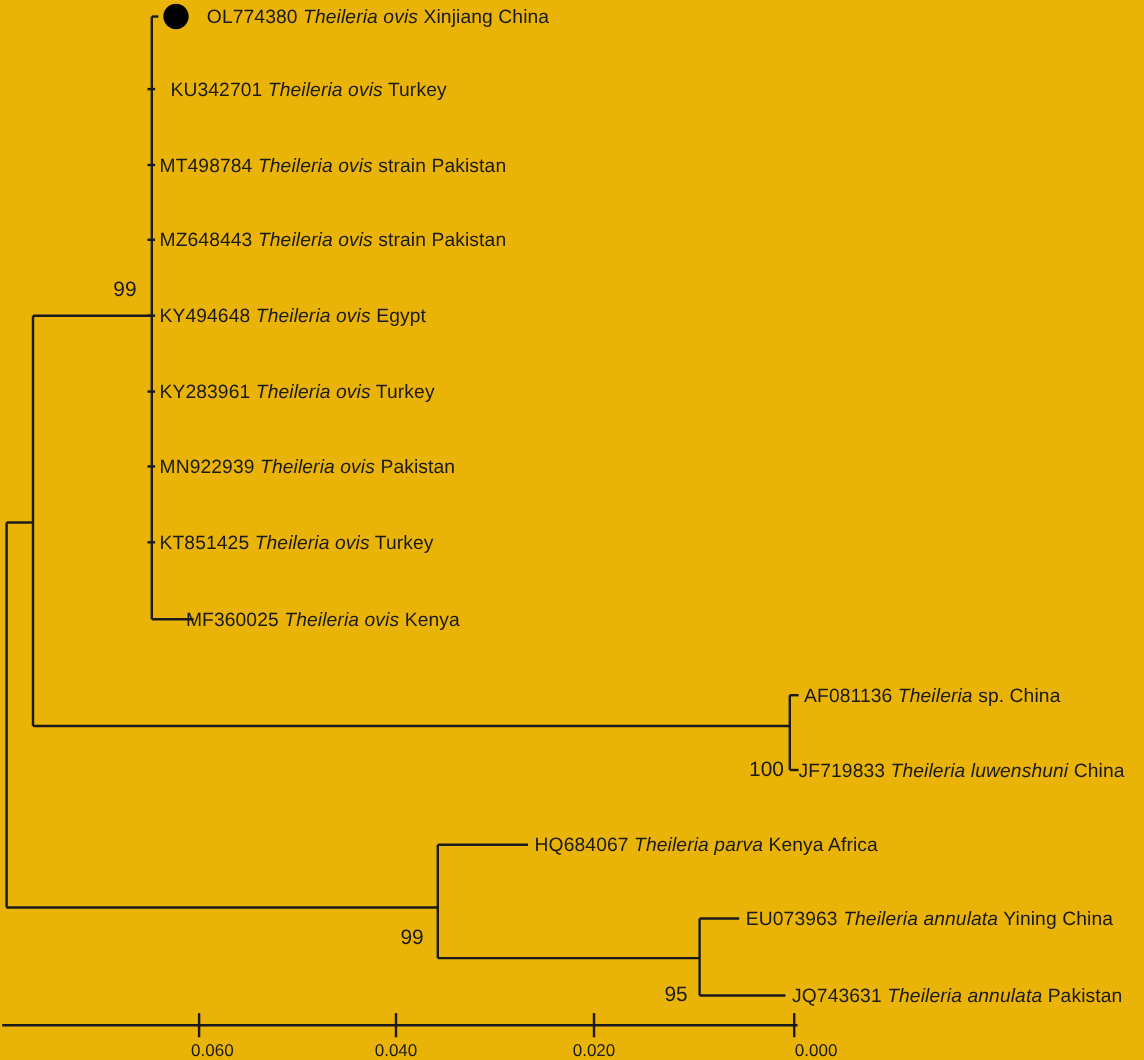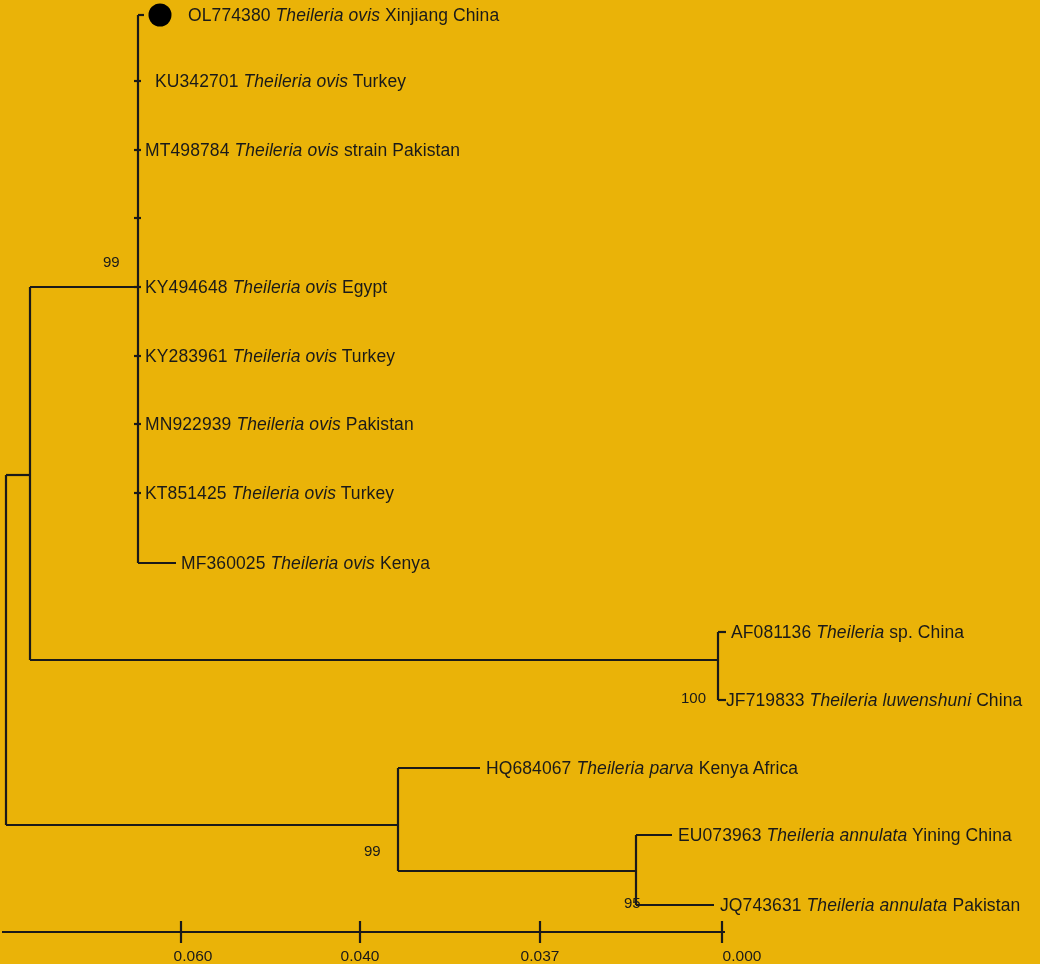--- a/index.html
+++ b/index.html
@@ -39,21 +39,21 @@
   }
   .taxon-label .genus {
     font-style: italic;
   }
   .taxon-label .loc {
     font-style: normal;
   }
   .boot-label {
     position: absolute;
     font-family: "Liberation Sans", sans-serif;
-    font-size: 15px;
+    font-size: 19px;
     color: #1a1a1a;
     white-space: nowrap;
     line-height: 1;
   }
   .scale-tick-label {
     position: absolute;
     font-family: "Liberation Sans", sans-serif;
     font-size: 15.5px;
     color: #1a1a1a;
     white-space: nowrap;
@@ -116,38 +116,41 @@
   </div>
 
   <div class="taxon-label" style="left:155px; top:73px;">
     <span class="acc">KU342701</span><span class="sp-sep"> </span><span class="genus">Theileria ovis</span><span class="sp-sep"> </span><span class="loc">Turkey</span>
   </div>
 
   <div class="taxon-label" style="left:145px; top:142px;">
     <span class="acc">MT498784</span><span class="sp-sep"> </span><span class="genus">Theileria ovis</span><span class="sp-sep"> </span><span class="loc">strain Pakistan</span>
   </div>
 
+  <div class="taxon-label" style="left:145px; top:210px;">
+    <span class="acc">MZ648443</span><span class="sp-sep"> </span><span class="genus">Theileria ovis</span><span class="sp-sep"> </span><span class="loc">strain Pakistan</span>
+  </div>
 
   <div class="taxon-label" style="left:145px; top:279px;">
     <span class="acc">KY494648</span><span class="sp-sep"> </span><span class="genus">Theileria ovis</span><span class="sp-sep"> </span><span class="loc">Egypt</span>
   </div>
 
   <div class="taxon-label" style="left:145px; top:348px;">
     <span class="acc">KY283961</span><span class="sp-sep"> </span><span class="genus">Theileria ovis</span><span class="sp-sep"> </span><span class="loc">Turkey</span>
   </div>
 
   <div class="taxon-label" style="left:145px; top:416px;text-align:center;">
     <span class="acc">MN922939</span><span class="sp-sep"> </span><span class="genus">Theileria ovis</span><span class="sp-sep"> </span><span class="loc">Pakistan</span>
   </div>
 
   <div class="taxon-label" style="left:145px; top:485px;">
     <span class="acc">KT851425</span><span class="sp-sep"> </span><span class="genus">Theileria ovis</span><span class="sp-sep"> </span><span class="loc">Turkey</span>
   </div>
 
-  <div class="taxon-label" style="left:181px; top:555px;">
+  <div class="taxon-label" style="left:169px; top:555px;">
     <span class="acc">MF360025</span><span class="sp-sep"> </span><span class="genus">Theileria ovis</span><span class="sp-sep"> </span><span class="loc">Kenya</span>
   </div>
 
   <div class="taxon-label" style="left:731px; top:624px;">
     <span class="acc">AF081136</span><span class="sp-sep"> </span><span class="genus">Theileria</span><span class="sp-sep"> </span><span class="loc">sp. China</span>
   </div>
 
   <div class="taxon-label" style="left:726px; top:692px;">
     <span class="acc">JF719833</span><span class="sp-sep"> </span><span class="genus">Theileria luwenshuni</span><span class="sp-sep"> </span><span class="loc">China</span>
   </div>
@@ -160,20 +163,20 @@
     <span class="acc">EU073963</span><span class="sp-sep"> </span><span class="genus">Theileria annulata</span><span class="sp-sep"> </span><span class="loc">Yining China</span>
   </div>
 
   <div class="taxon-label" style="left:720px; top:897px;">
     <span class="acc">JQ743631</span><span class="sp-sep"> </span><span class="genus">Theileria annulata</span><span class="sp-sep"> </span><span class="loc">Pakistan</span>
   </div>
 
   <div class="boot-label" style="left:103px; top:254px;">99</div>
   <div class="boot-label" style="left:681px; top:690px;">100</div>
   <div class="boot-label" style="left:364px; top:843px;">99</div>
-  <div class="boot-label" style="left:604px; top:895px;margin-left:20px;">95</div>
+  <div class="boot-label" style="left:604px; top:895px;">95</div>
 
   <div class="scale-tick-label" style="left:193px; top:948px;text-align:right;">0.060</div>
   <div class="scale-tick-label" style="left:360px; top:948px;">0.040</div>
-  <div class="scale-tick-label" style="left:540px; top:948px;">0.037</div>
+  <div class="scale-tick-label" style="left:540px; top:948px;">0.020</div>
   <div class="scale-tick-label" style="left:722px; top:948px;padding-left:40px;">0.000</div>
 
 </div>
 
 </body></html>

